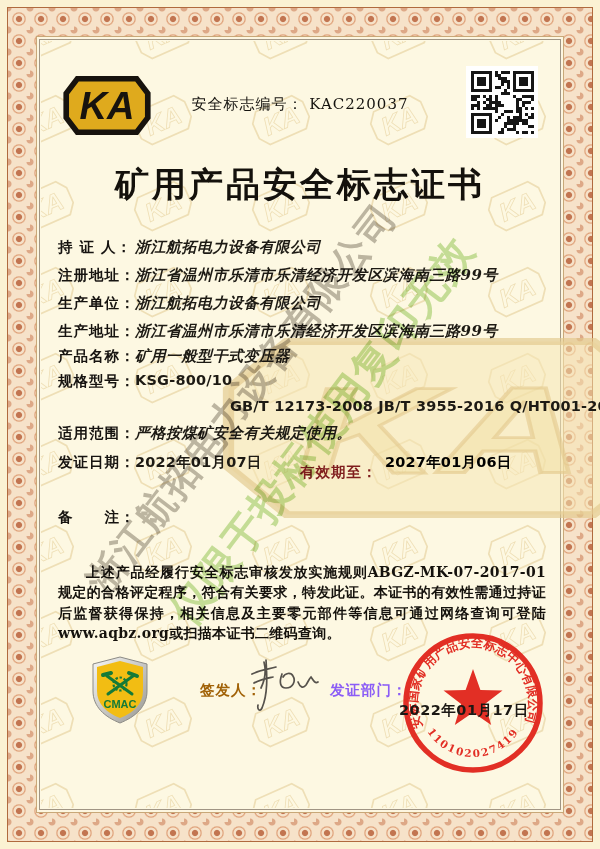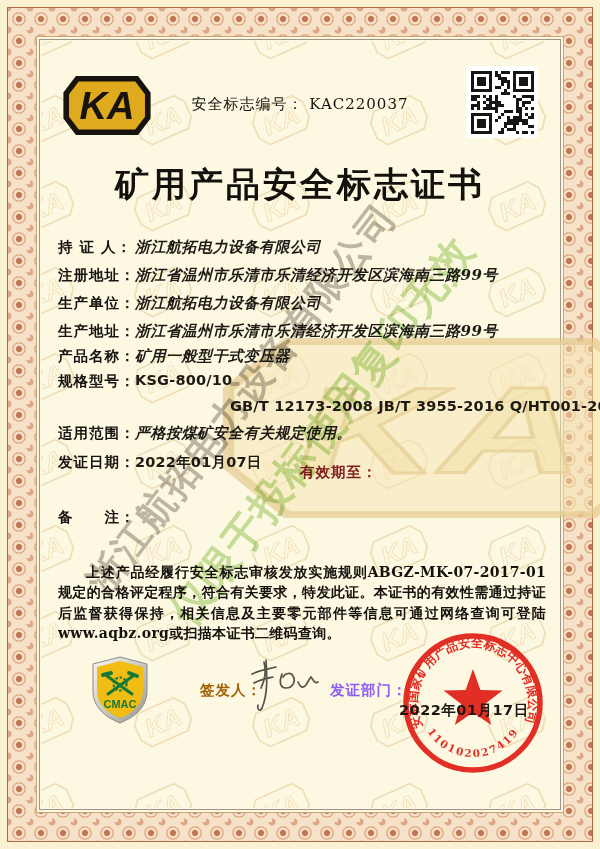--- a/index.html
+++ b/index.html
@@ -337,20 +337,21 @@
     <span class="val val-hei">GB/T 12173-2008 JB/T 3955-2016 Q/HT001-2021</span>
   </div>
   <div class="row r8">
     <span class="lbl">适用范围：</span>
     <span class="val val-kai">严格按煤矿安全有关规定使用。</span>
   </div>
   <div class="row r9">
     <span class="lbl">发证日期：</span>
     <span class="val val-hei">2022年01月07日</span>
     <span class="lbl2">有效期至：</span>
+    <span class="val2 val-hei">2027年01月06日</span>
   </div>
   <div class="row r10">
     <span class="lbl">备　　注：</span>
     <span class="val val-kai"></span>
   </div>
 
   <div class="statement">上述产品经履行安全标志审核发放实施规则ABGZ-MK-07-2017-01规定的合格评定程序，符合有关要求，特发此证。本证书的有效性需通过持证后监督获得保持，相关信息及主要零元部件等信息可通过网络查询可登陆www.aqbz.org或扫描本证书二维码查询。</div>
 
   <svg class="cmac" viewBox="0 0 64 70">
     <defs>

